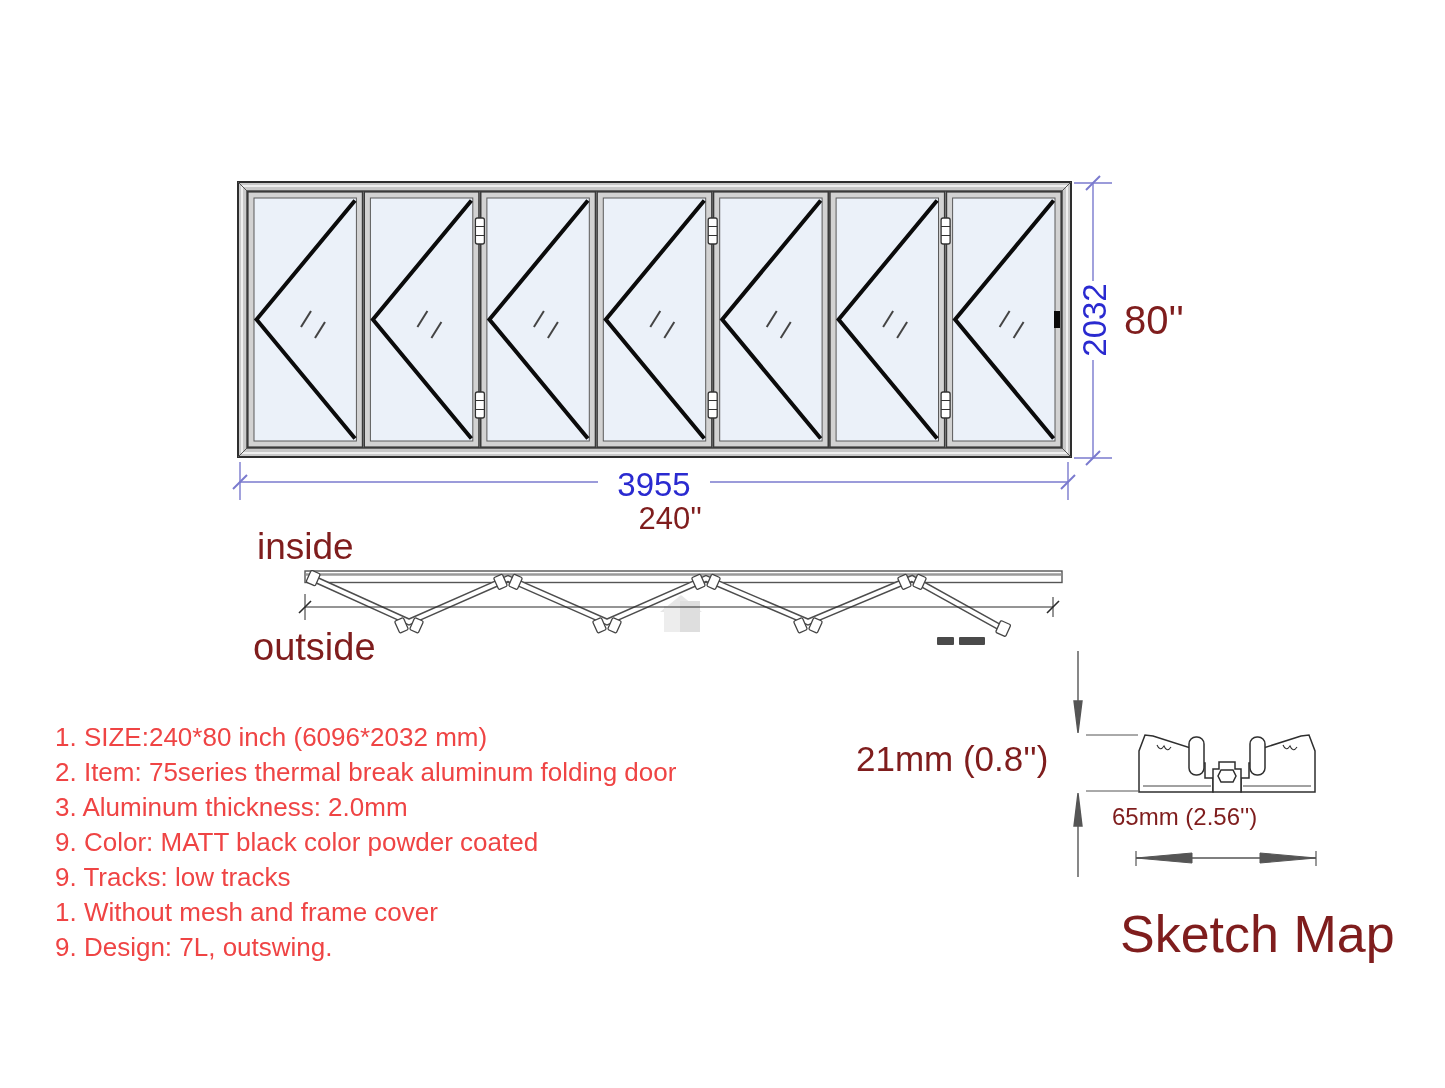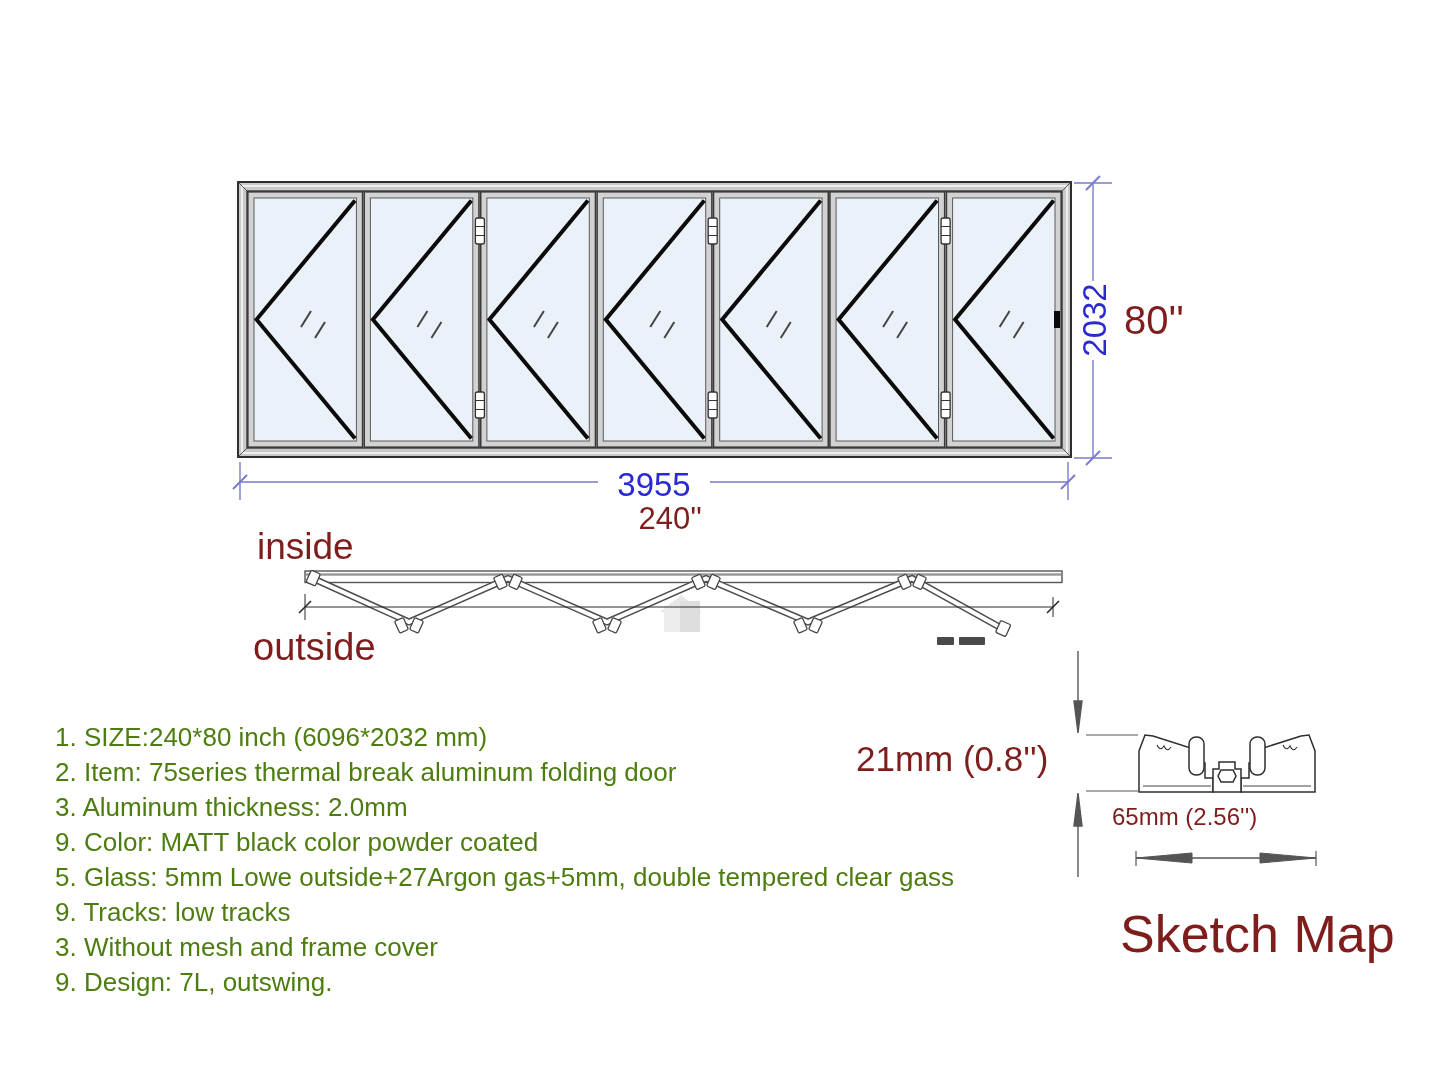--- a/index.html
+++ b/index.html
@@ -13,21 +13,21 @@
   .t-6096{left:604px;top:466px;width:100px;text-align:center;font-size:33px;}
   .t-2032{left:1035px;top:303px;width:120px;height:34px;line-height:34px;text-align:center;
           font-size:33px;transform:rotate(-90deg);}
   .t-240{left:602px;top:501px;width:100px;text-align:right;font-size:31px;}
   .t-80{left:1124px;top:298px;font-size:40px;}
   .t-inside{left:257px;top:526px;font-size:37px;}
   .t-outside{left:253px;top:626px;font-size:38px;}
   .t-21mm{left:856px;top:739px;font-size:35px;}
   .t-65mm{left:1112px;top:803px;font-size:24px;}
   .t-sketch{left:1120px;top:904px;font-size:52px;}
-  .specs{position:absolute;left:55px;top:720px;font-size:26px;line-height:35px;color:#4d7c0f;}
+  .specs{position:absolute;left:55px;top:720px;font-size:26px;line-height:35px;color:#ef4444;}
   .specs div{white-space:nowrap;}
   .stamp{position:absolute;left:937px;top:637px;filter:blur(0.7px);opacity:.85;}
   .stamp span{display:inline-block;background:#2b2b2b;height:8px;border-radius:1px;vertical-align:top;}
   .stamp .s1{width:17px;margin-right:5px;}
   .stamp .s2{width:26px;}
 </style>
 </head>
 <body>
 
 <div class="sheet">
@@ -191,19 +191,18 @@
 
   <div class="txt t-21mm">21mm (0.8'')</div>
   <div class="txt t-65mm">65mm (2.56'')</div>
   <div class="txt t-sketch">Sketch Map</div>
 
   <div class="specs">
     <div>1. SIZE:240*80 inch (6096*2032 mm)</div>
     <div>2. Item: 75series thermal break aluminum folding door</div>
     <div>3. Aluminum thickness: 2.0mm</div>
     <div>9. Color: MATT black color powder coated</div>
-    <div>5. Glass: 5mm Lowe outside+27Argon gas+5mm, double tempered clear gass</div>
     <div>9. Tracks: low tracks</div>
-    <div>3. Without mesh and frame cover</div>
+    <div>1. Without mesh and frame cover</div>
     <div>9. Design: 7L, outswing.</div>
   </div>
 
 </div>
 
 </body></html>

